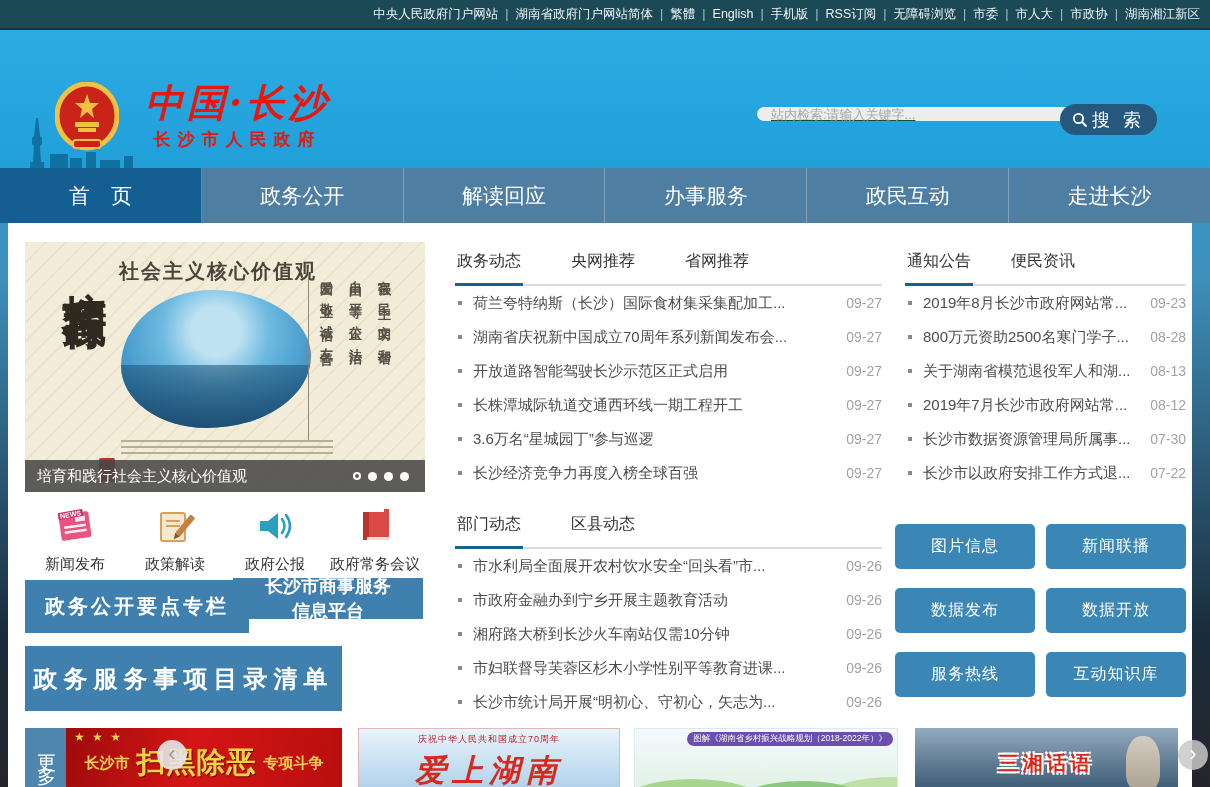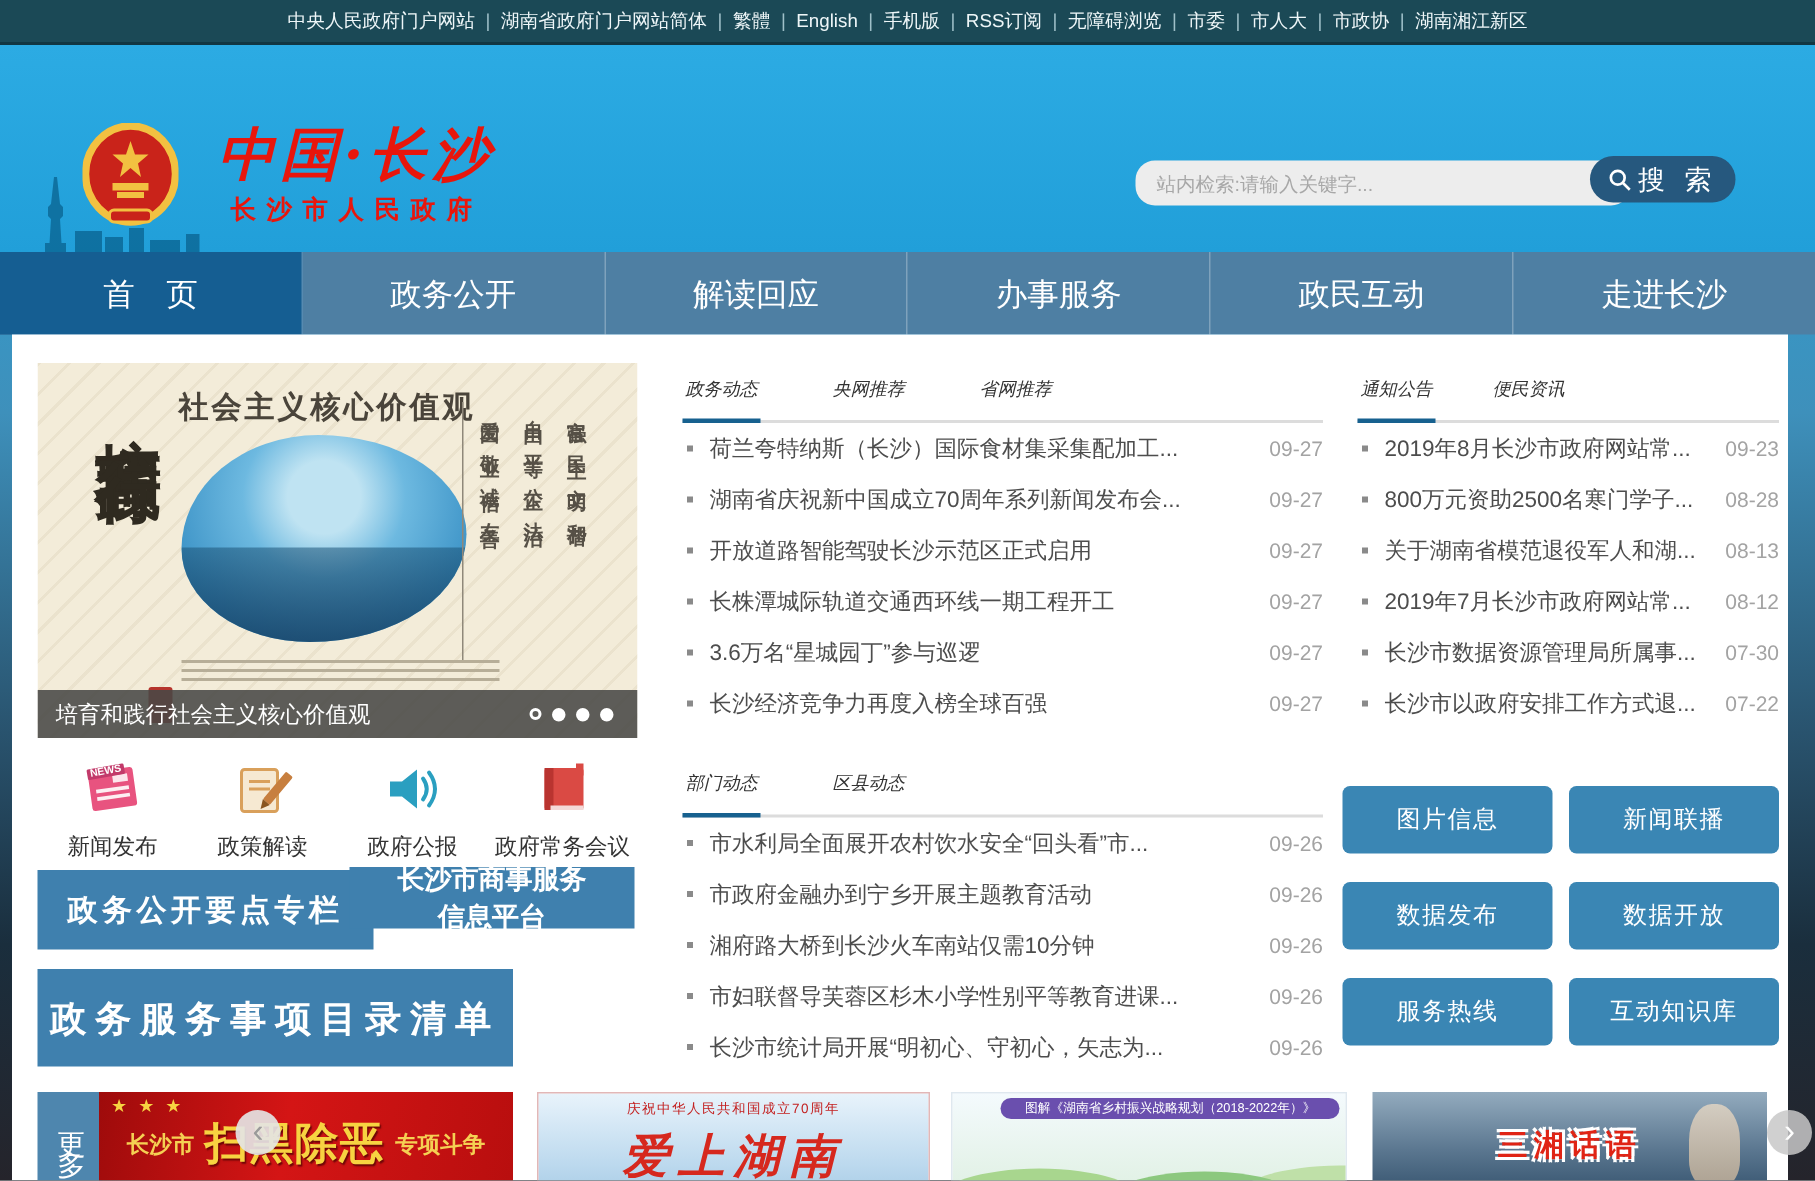--- a/index.html
+++ b/index.html
@@ -3,38 +3,38 @@
 <meta charset="utf-8">
 <style>
   * { margin:0; padding:0; box-sizing:border-box; }
   body { font-family:"Liberation Sans", sans-serif; background:#10181f; }
   #page { position:relative; width:1210px; height:787px; overflow:hidden; margin:0 auto;
           background:linear-gradient(180deg,#2aa5dc 0%,#3e90bb 35%,#29536e 62%,#1a2e3d 80%,#25242b 100%); }
 
   
   .topbar { position:absolute; left:0; top:0; width:1210px; height:30px; background:#1b4956;
             border-bottom:2px solid #113짝642; border-bottom:2px solid #123642; display:flex; align-items:center;
-            justify-content:center; padding:0 10px; color:#eef6f8; font-size:12.5px; }
+            justify-content:flex-end; padding:0 10px; color:#eef6f8; font-size:12.5px; }
   .toplinks { display:flex; align-items:center; }
   .toplinks a { color:#eef6f8; text-decoration:none; cursor:pointer; white-space:nowrap; }
   .toplinks a::after { content:"|"; margin:0 7px; color:#9fc0c9; }
   .toplinks a:last-child::after { content:""; margin:0; }
 
   
   .header { position:absolute; left:0; top:30px; width:1210px; height:138px;
             background:linear-gradient(180deg,#2cabe3,#219fd9); }
   .skyline { position:absolute; left:0; bottom:0; opacity:.9; }
   .logo { position:absolute; left:55px; top:52px; display:flex; align-items:flex-start; cursor:pointer; }
   .logo-text { margin-left:26px; }
   .site-title { font-family:"DejaVu Serif", serif; font-style:italic; font-weight:bold;
                 font-size:38px; color:#e8160c; letter-spacing:4px; line-height:1.1; }
   .site-sub { margin-top:4px; text-align:center; font-size:17px; font-weight:bold; color:#e8160c; letter-spacing:7px; }
   .search { position:absolute; left:757px; top:74px; width:400px; height:31px; }
-  .search input { position:absolute; left:0; top:3px; width:330px; height:30px; border:none; border-radius:13px;
-                  background:#ededed; padding:0 14px; font-size:13px; color:#14532d; outline:none; }
+  .search input { position:absolute; left:0; top:3px; width:330px; height:14px; border:none; border-radius:13px;
+                  background:#ededed; padding:0 14px; font-size:13px; color:#14532d; outline:none;text-decoration:underline; }
   .search input::placeholder { color:#a8a8a8; }
   .search-btn { position:absolute; left:303px; top:0; width:97px; height:31px; border:none; border-radius:16px;
                 background:#26587e; color:#fff; font-size:18px; letter-spacing:4px; display:flex;
                 align-items:center; justify-content:center; gap:4px; cursor:pointer; }
 
   
   .nav { position:absolute; left:0; top:168px; width:1210px; height:55px; background:#4e7fa3; display:flex; }
   .nav-item { flex:1; display:flex; align-items:center; justify-content:center; color:#fff; font-size:21px;
               border-right:1px solid rgba(255,255,255,.28); cursor:pointer; }
   .nav-item:last-child { border-right:none; }
@@ -65,21 +65,21 @@
   .caption-bar { position:absolute; left:0; bottom:0; width:100%; height:32px; background:rgba(72,72,70,.88);
                  display:flex; align-items:center; padding:0 12px; }
   .caption-text { color:#fff; font-size:15px; flex:1; white-space:nowrap; overflow:hidden; }
   .dots { display:flex; gap:7px; margin-right:4px; }
   .dot { width:9px; height:9px; border-radius:50%; background:#fff; cursor:pointer; }
   .dot.active { background:transparent; border:2px solid #fff; width:8px; height:8px; }
 
   
   .panel { position:absolute; }
   .tabs { display:flex; border-bottom:2px solid #dcdcdc; }
-  .tab { margin-right:46px; padding:4px 2px 12px; font-size:12px; color:#333; position:relative; cursor:pointer; white-space:nowrap;font-style:italic; }
+  .tab { margin-right:46px; padding:4px 2px 12px; font-size:16px; color:#333; position:relative; cursor:pointer; white-space:nowrap; }
   .tab.active::after { content:""; position:absolute; left:0; right:0; bottom:-2px; height:3px; background:#17618f; }
   .nlist { list-style:none; margin-top:0; }
   .nlist li { display:flex; align-items:center; height:34px; cursor:pointer; }
   .bullet { width:4px; height:4px; background:#8a8a8a; margin:0 11px 0 3px; flex:none; }
   .ntitle { flex:1; font-size:15px; color:#4d4d4d; white-space:nowrap; overflow:hidden; text-overflow:ellipsis; }
   .ndate { font-size:14px; color:#a3a3a3; margin-left:12px; flex:none; }
 
   .news-panel   { left:447px; top:24px;  width:427px; }
   .notice-panel { left:897px; top:24px;  width:281px; }
   .notice-panel .tab { margin-right:36px; }
@@ -117,21 +117,21 @@
   .b1-big { color:#f7d341; font-family:"DejaVu Serif",serif; font-size:29px; font-weight:bold; letter-spacing:1px;
             text-shadow:1px 1px 1px #6d0606; }
   .banner2 { left:358px; width:262px; background:linear-gradient(180deg,#e8f3fb,#bcd9ee 70%,#a9cce6);
              border:1px solid #e2b7b7; text-align:center; }
   .b2-top { margin-top:4px; font-size:9px; color:#c32121; letter-spacing:1px; }
   .b2-main { margin-top:4px; font-family:"DejaVu Serif",serif; font-style:italic; font-size:31px; font-weight:bold; color:#d6281e; letter-spacing:6px; }
   .banner3 { left:634px; width:264px; background:linear-gradient(180deg,#f4fafd,#dff0e2); border:1px solid #dfe8ef; }
   .banner3::after { content:""; position:absolute; left:-12px; bottom:-28px; width:140px; height:46px; border-radius:50%;
                     background:#a8d68e; box-shadow:110px 8px 0 6px #8cc87e, 200px -2px 0 0 #bfe0a8; }
   .b3-tag { position:absolute; right:4px; top:3px; background:#6a4fae; color:#fff; font-size:8.5px;
-            padding:1px 16px; border-radius:8px; white-space:nowrap; }
+            padding:1px 6px; border-radius:8px; white-space:nowrap; }
   .b3-main { position:absolute; left:10px; top:24px; font-family:"DejaVu Serif",serif; font-size:21px; font-weight:bold;
              color:#d6281e; letter-spacing:1px; z-index:1; }
   .banner4 { left:915px; width:263px; background:linear-gradient(180deg,#93abbe,#5b7790 55%,#33516c);
              display:flex; align-items:center; justify-content:center; }
   .banner4::before { content:""; position:absolute; right:18px; top:8px; width:34px; height:54px; border-radius:45% 45% 30% 30%;
                      background:linear-gradient(180deg,#d8cfc2,#b3a694); opacity:.95; }
   .b4-main { font-size:20px; font-weight:bold; color:#e02415; letter-spacing:4px;
              text-shadow:-2px -2px 0 #fff, 2px -2px 0 #fff, -2px 2px 0 #fff, 2px 2px 0 #fff; }
   .arrow { position:absolute; top:740px; width:30px; height:30px; border-radius:50%; background:rgba(228,228,228,.92);
            color:#9a9a9a; font-size:22px; line-height:27px; text-align:center; cursor:pointer; user-select:none; z-index:3; }

